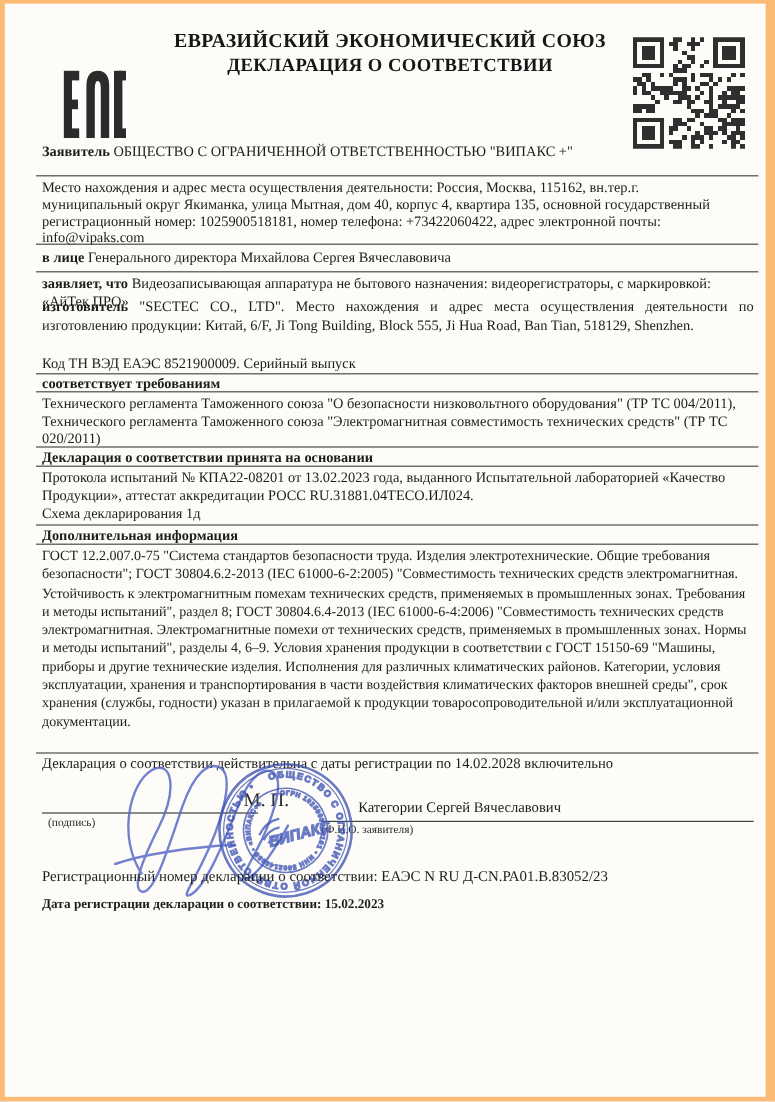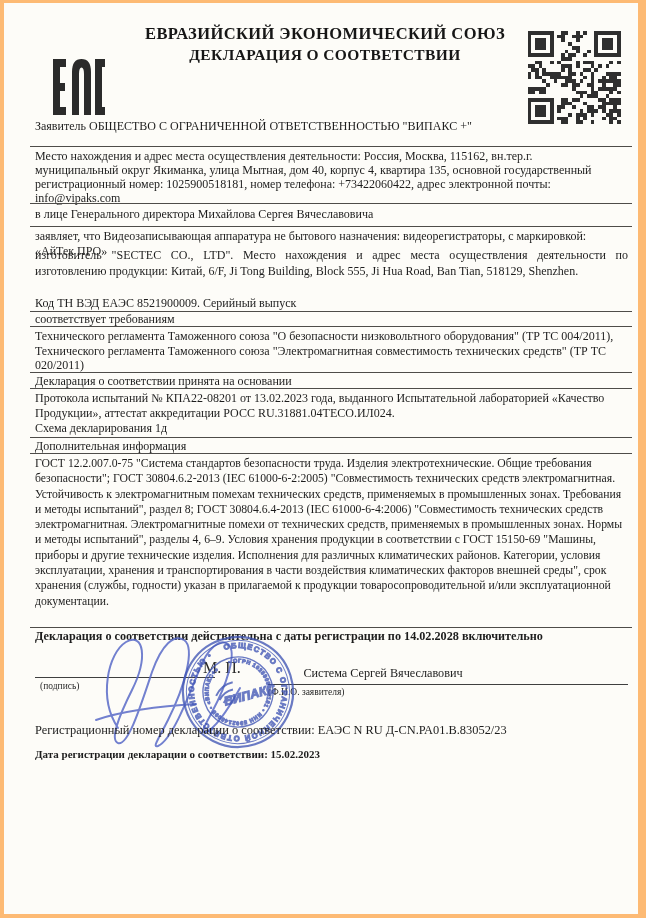--- a/index.html
+++ b/index.html
@@ -3,40 +3,40 @@
 <meta charset="utf-8">
 <style>
   *{margin:0;padding:0;box-sizing:border-box}
   html,body{background:#e8e8e8}
   #doc{position:relative;width:646px;height:918px;background:#fdba74;overflow:hidden;
        font-family:"Liberation Serif",serif;color:#1c1c1c}
   #page{position:absolute;left:4px;top:3px;right:8px;bottom:4px;background:#fdfcf8}
   .abs{position:absolute}
   .hr{position:absolute;left:30px;width:602px;height:0;border-top:1px solid #4e4c49}
   .row{position:absolute;left:35px;width:593px;font-size:12px;line-height:15px;color:#1d1d1d}
-  .b{font-weight:normal}
+  .b{font-weight:bold}
   .title{position:absolute;left:90px;width:470px;text-align:center;font-weight:bold;color:#161616}
   #t1{top:24px;font-size:16.5px;letter-spacing:.4px}
   #t2{top:46px;font-size:15.5px;letter-spacing:.4px}
   #eac{left:53px;top:58px}
   #qrbox{left:521px;top:31px}
   #applicant{top:119px}
   #address{top:149px;line-height:14px;width:578px}
   #inperson{top:207px}
   #declares{top:229px;line-height:14.5px}
   #manufacturer{top:248px;line-height:15.8px;text-align:justify}
   #tnved{top:296px}
   #complies-h{top:312px}
   #complies-t{top:329px;line-height:14.5px}
   #basis-h{top:374px}
   #basis-t{top:391px;line-height:15px}
   #scheme{top:421px}
   #add-h{top:439px}
   #add-t{top:456px;font-size:11.7px;line-height:15.3px}
-  #validity{top:629px;font-weight:bold;font-size:12.2px}
+  #validity{top:629px;font-weight:normal;font-size:12.2px}
   .sigline{position:absolute;height:0;border-top:1px solid #3f3f3f}
   #sig-line-left{left:35px;width:180px;top:677px}
   #sig-line-right{left:268px;width:360px;top:684px}
   #sig-label{left:40px;top:681px;font-size:9.5px;color:#2a2a2a}
   #mp{left:203px;top:659px;font-size:16px;color:#2a2a2a}
   #fio-name{left:268px;top:666px;width:230px;text-align:center;font-size:12.2px}
   #fio-label{left:268px;top:687px;width:230px;text-align:left;font-size:9.5px;color:#2a2a2a}
   #regnum{top:723px;font-weight:normal;font-size:12.4px}
   #regdate{top:747px;font-weight:bold;font-size:11px}
   #stampbox{left:178px;top:632px;opacity:.78}
@@ -302,21 +302,21 @@
   <div class="hr" style="top:453px"></div>
 
   <p class="row" id="add-t">ГОСТ 12.2.007.0-75 "Система стандартов безопасности труда. Изделия электротехнические. Общие требования безопасности"; ГОСТ 30804.6.2-2013 (IEC 61000-6-2:2005)  "Совместимость технических средств электромагнитная. Устойчивость к электромагнитным помехам технических средств, применяемых в промышленных зонах. Требования и методы испытаний", раздел 8; ГОСТ 30804.6.4-2013 (IEC 61000-6-4:2006) "Совместимость технических средств электромагнитная. Электромагнитные помехи от технических средств, применяемых в промышленных зонах. Нормы и методы испытаний", разделы 4, 6–9. Условия хранения продукции в соответствии с ГОСТ 15150-69 "Машины, приборы и другие технические изделия. Исполнения для различных климатических районов. Категории, условия эксплуатации, хранения и транспортирования в части воздействия климатических факторов внешней среды", срок хранения (службы, годности) указан в прилагаемой к продукции товаросопроводительной и/или эксплуатационной документации.</p>
   <div class="hr" style="top:627px"></div>
 
   <p class="row" id="validity">Декларация о соответствии действительна с даты регистрации по 14.02.2028 включительно</p>
 
   <div class="sigline" id="sig-line-left"></div>
   <div class="abs" id="sig-label">(подпись)</div>
   <div class="abs" id="mp">М. П.</div>
-  <div class="abs" id="fio-name">Система Сергей Вячеславович</div>
+  <div class="abs" id="fio-name">Категории Сергей Вячеславович</div>
   <div class="sigline" id="sig-line-right"></div>
   <div class="abs" id="fio-label">(Ф.И.О. заявителя)</div>
 
   <div class="abs" id="signaturebox">
     <svg width="165" height="130" viewBox="0 0 165 130" fill="none" stroke="#5a6bc8" stroke-width="2" stroke-linecap="round">
       <path d="M30,100 C10,70 20,25 38,14 C56,4 60,30 44,62 C30,90 22,112 30,115 C40,118 52,80 64,44 C74,16 86,6 96,12 C108,20 96,60 80,92 C70,112 64,120 70,118 C84,112 100,70 112,40 C120,20 132,10 140,16 C150,24 138,58 124,84 C116,99 112,106 118,104 C128,100 142,78 152,60"></path>
       <path d="M8,92 C30,84 70,78 108,76"></path>
     </svg>
   </div>
 

